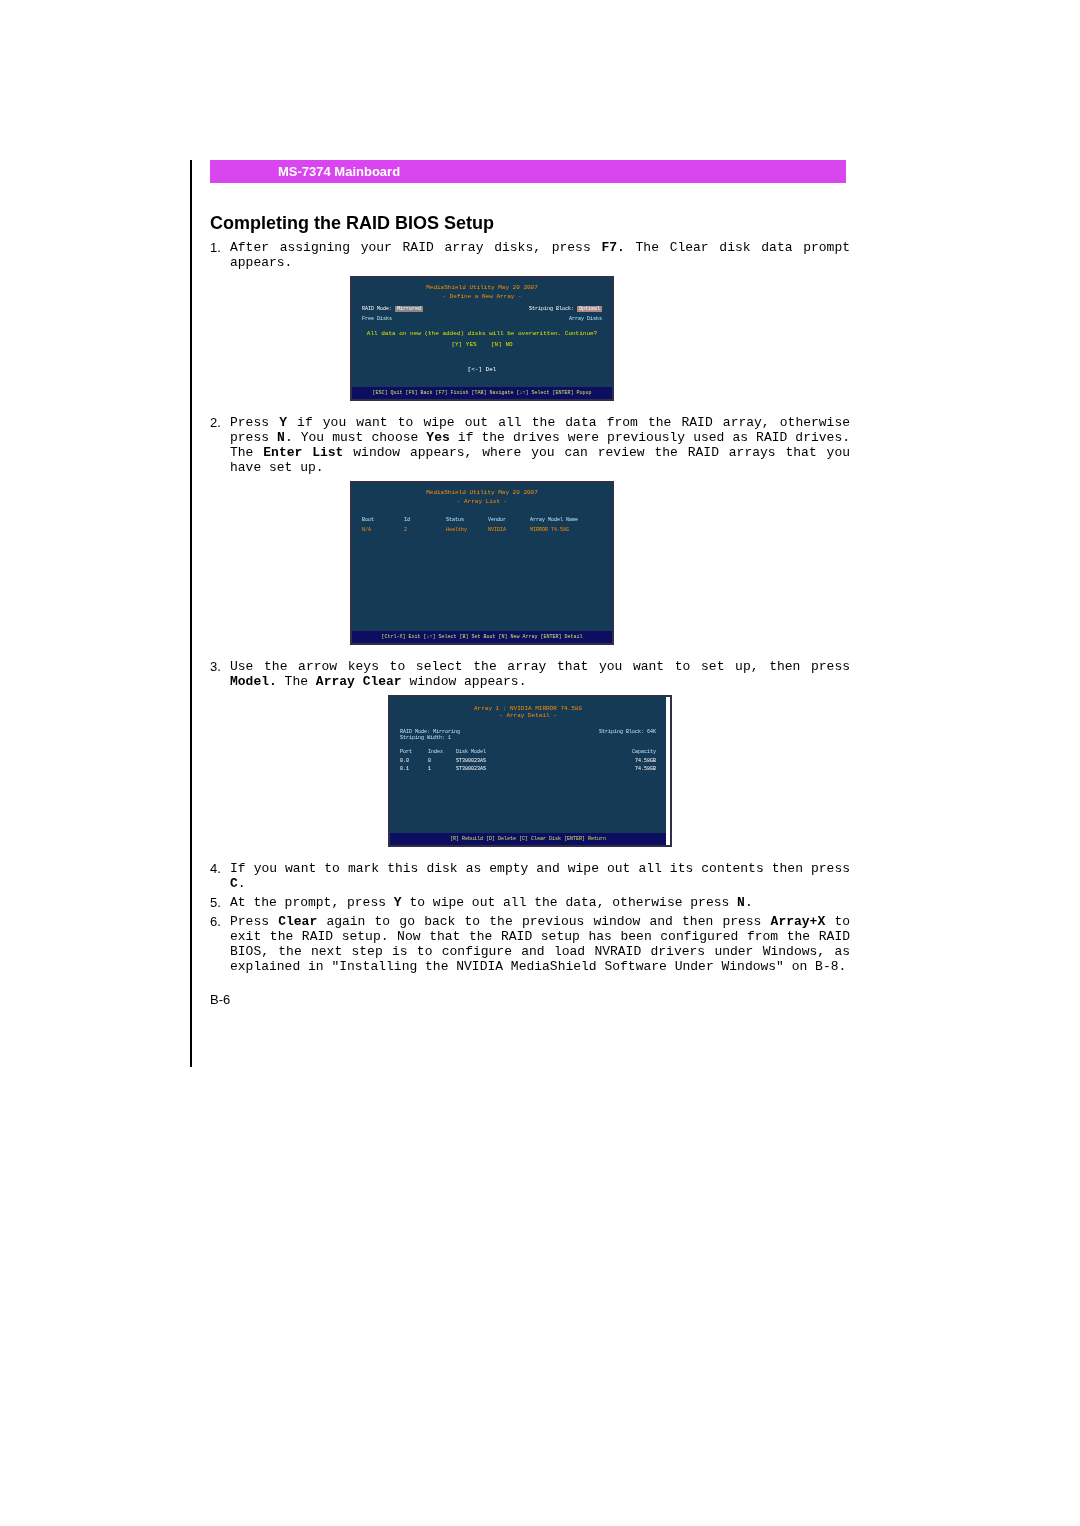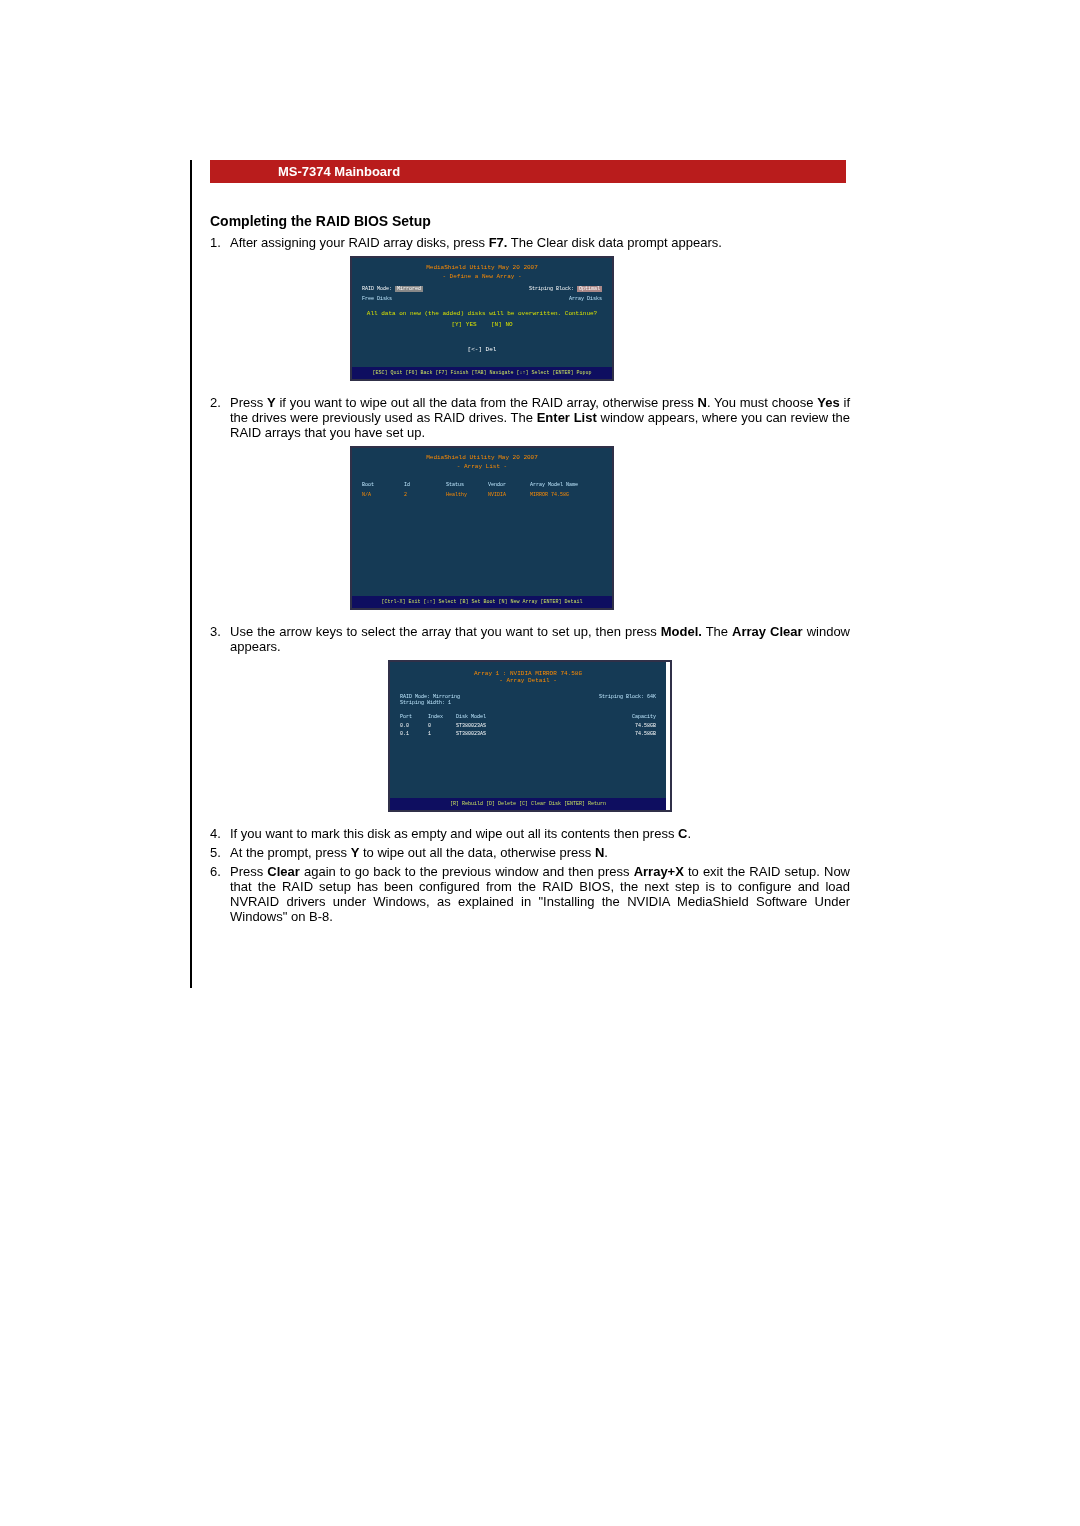--- a/index.html
+++ b/index.html
@@ -23,46 +23,47 @@
     top: 160px;
     bottom: 0;
     width: 2px;
     background: #000;
   }
   .content {
     margin-left: 210px;
     width: 640px;
   }
   .header-bar {
-    background: #b91c1c;
+    background: #d946ef;
     color: #fff;
     font-weight: bold;
     padding: 4px 8px;
     margin-bottom: 30px;
     width: 620px;
   }
   .header-bar span {
     margin-left: 60px;
   }
   h3.section-title {
-    font-size: 14px;
+    font-size: 18px;
     margin: 0 0 6px 0;
     font-weight: bold;
   }
   .step {
     display: flex;
     margin-bottom: 4px;
   }
   .step .num {
     width: 20px;
     flex: 0 0 20px;
   }
   .step .txt {
     flex: 1;
     text-align: justify;
+    font-family: Liberation Mono, monospace;
   }
   .txt b { font-weight: bold; }
   .fig {
     margin: 6px auto 14px auto;
     display: block;
   }
 
   
   .bios {
     width: 260px;
@@ -242,15 +243,16 @@
     </div>
     <div class="step">
       <div class="num">5.</div>
       <div class="txt">At the prompt, press <b>Y</b> to wipe out all the data, otherwise press <b>N</b>.</div>
     </div>
     <div class="step">
       <div class="num">6.</div>
       <div class="txt">Press <b>Clear</b> again to go back to the previous window and then press <b>Array+X</b> to exit the RAID setup. Now that the RAID setup has been configured from the RAID BIOS, the next step is to configure and load NVRAID drivers under Windows, as explained in "Installing the NVIDIA MediaShield Software Under Windows" on B-8.</div>
     </div>
 
+    <div class="page-num">B-6</div>
 
   </div>
 </div>
 
 </body></html>

